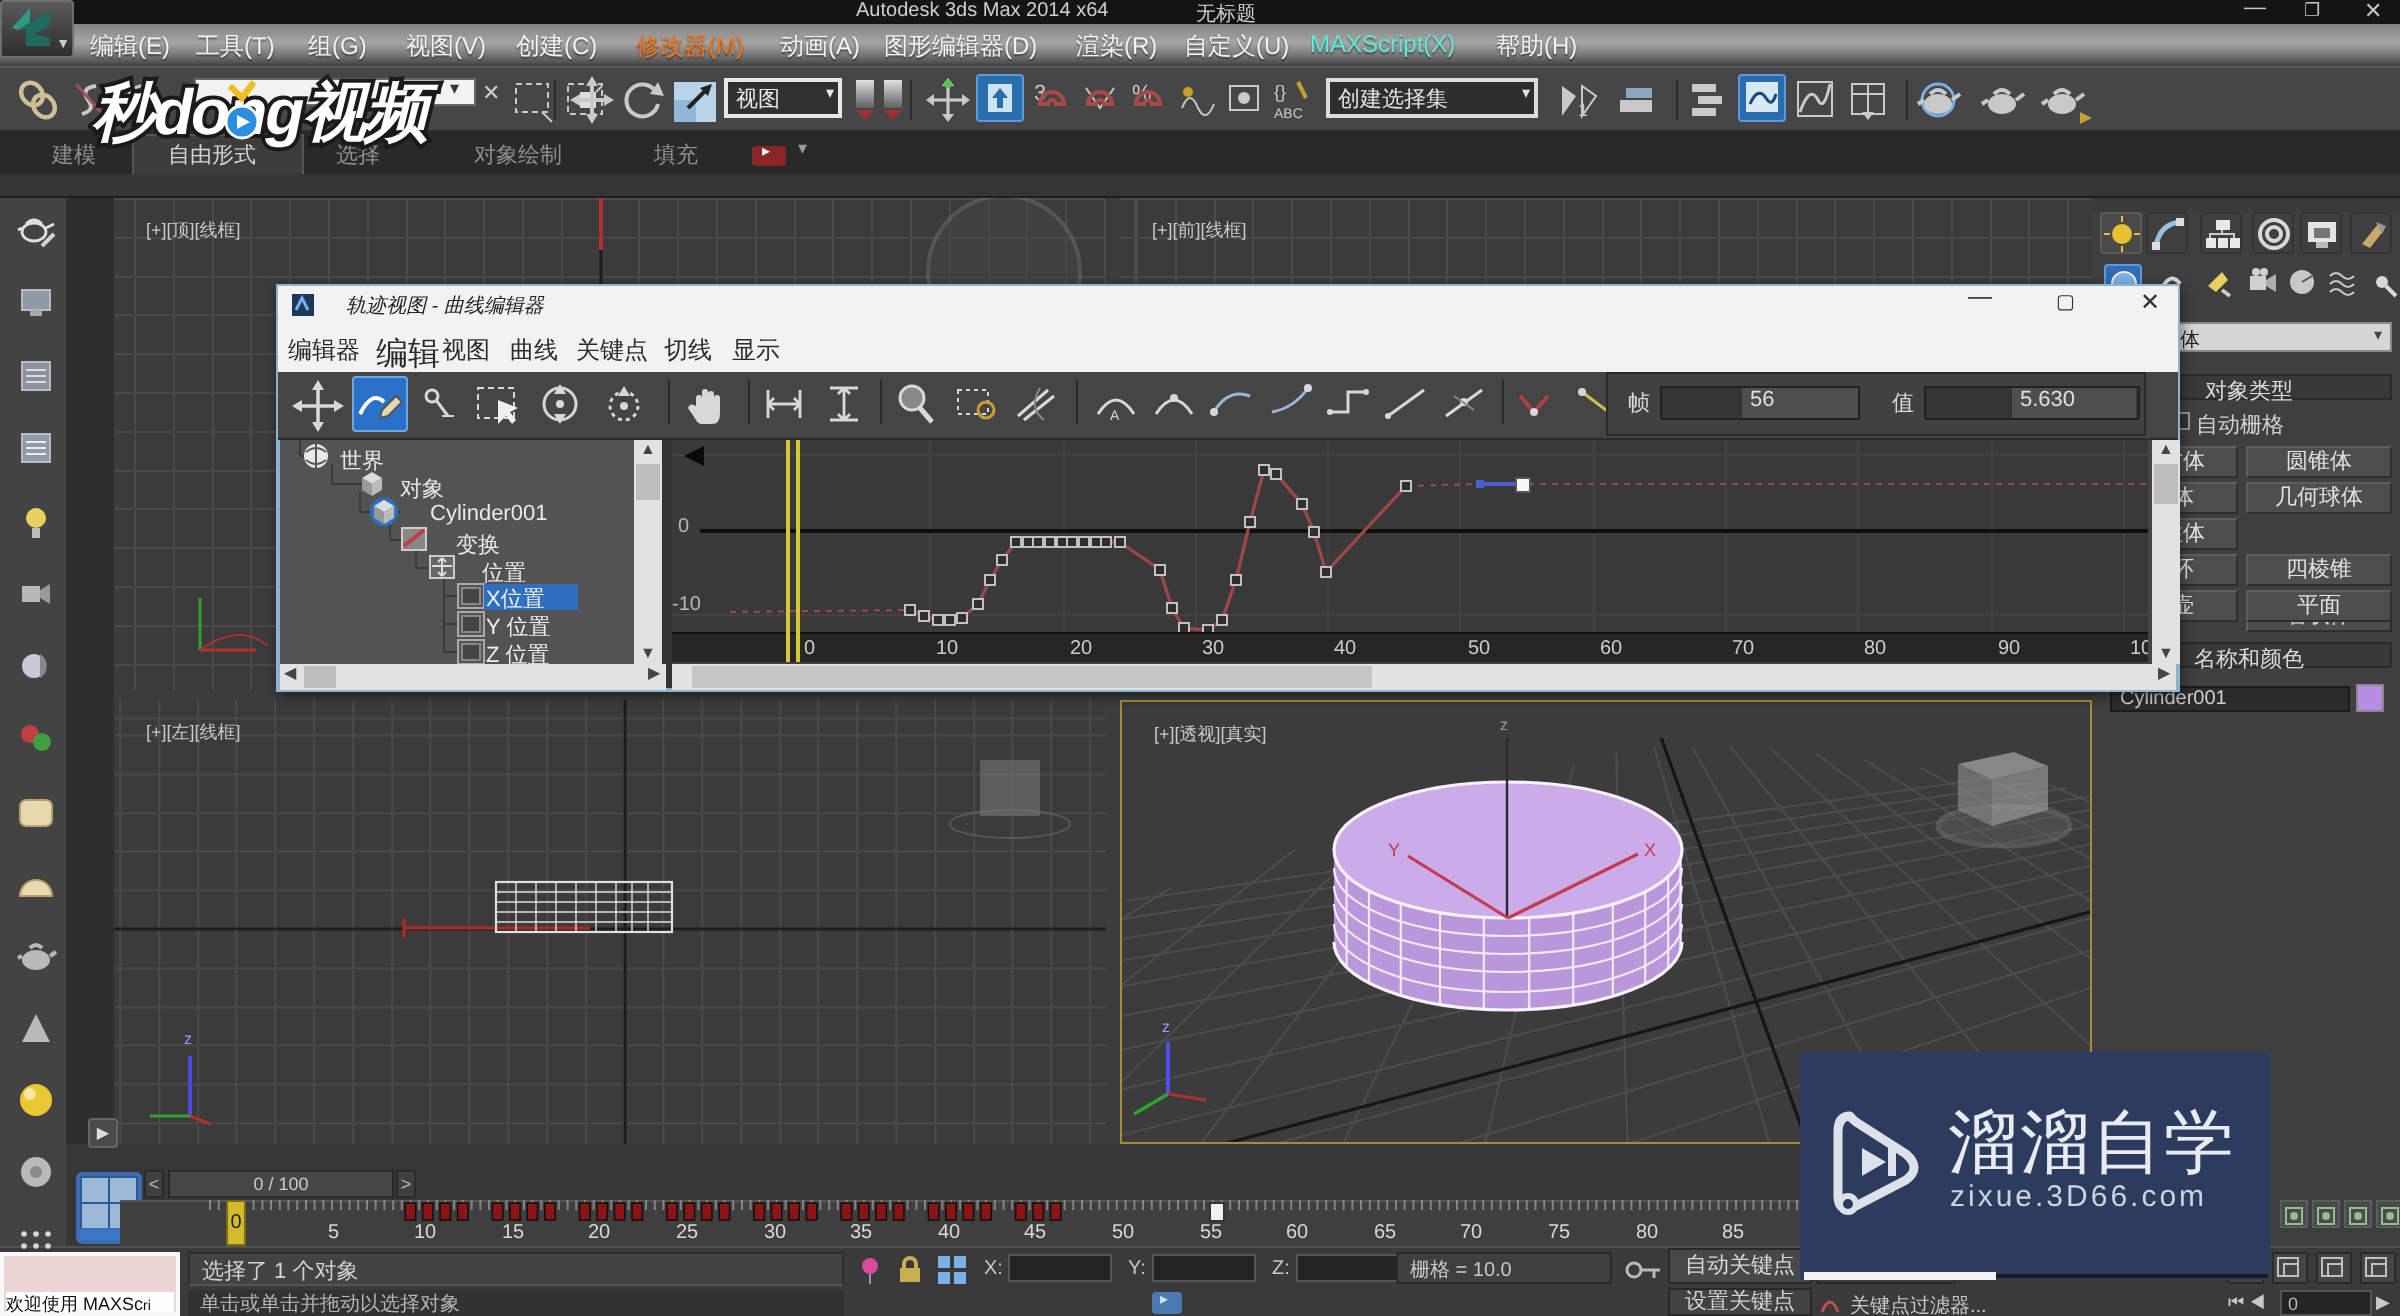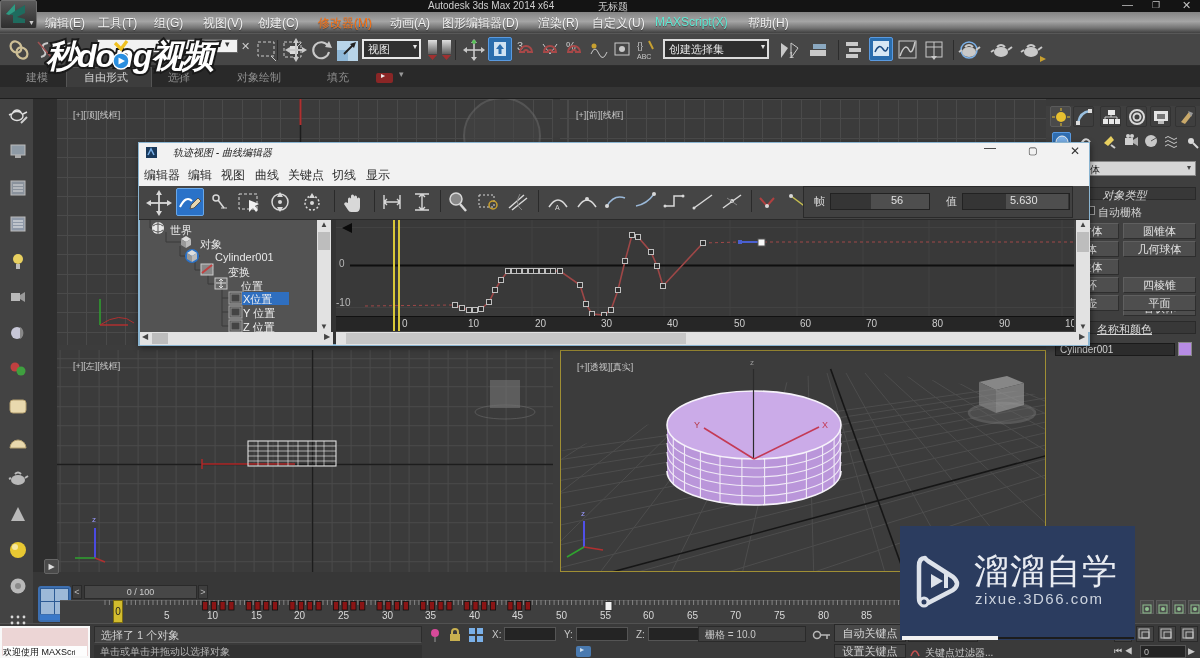--- a/index.html
+++ b/index.html
@@ -341,34 +341,34 @@
     <div style="position:absolute;left:1182px;top:132px;width:19px;height:19px;border-radius:2px;">
       <svg width="16" height="16" style="position:absolute;left:1px;top:1px">
         <circle cx="8" cy="8" r="3" fill="#d8d8d8"></circle>
         <line x1="10" y1="10" x2="15" y2="15" stroke="#d8d8d8" stroke-width="2"></line>
       </svg>
     </div>
     <div style="position:absolute;left:1053px;top:161px;width:143px;height:15px;background:#d6d6d6;border:1px solid #888;color:#222;font-size:10px;">
       <div style="position:absolute;left:-4px;top:1px;">标准基本体</div>
       <div style="position:absolute;right:4px;top:1px;color:#444;font-size:8px;">▾</div>
     </div>
-    <div class="roll" style="position:absolute;left:1053px;top:187px;width:143px;height:13px;font-style:italic;">对象类型</div>
+    <div class="roll" style="position:absolute;left:1053px;top:187px;width:143px;height:13px;">对象类型</div>
     <div style="position:absolute;left:1098px;top:205px;color:#d0d0d0;font-size:11px;">自动栅格</div>
     <div style="position:absolute;left:1086px;top:206px;width:9px;height:9px;border:1px solid #999;background:#333;"></div>
     <div class="cbtn" style="position:absolute;left:1053px;top:223px;width:66px;height:16px;line-height:15px;">长方体</div>
     <div class="cbtn" style="position:absolute;left:1123px;top:223px;width:73px;height:16px;line-height:15px;">圆锥体</div>
     <div class="cbtn" style="position:absolute;left:1053px;top:241px;width:66px;height:16px;line-height:15px;">球体</div>
     <div class="cbtn" style="position:absolute;left:1123px;top:241px;width:73px;height:16px;line-height:15px;">几何球体</div>
     <div class="cbtn" style="position:absolute;left:1053px;top:259px;width:66px;height:16px;line-height:15px;">圆柱体</div>
     <div class="cbtn" style="position:absolute;left:1123px;top:259px;width:73px;height:16px;line-height:15px;margin-top:41px;">管状体</div>
     <div class="cbtn" style="position:absolute;left:1053px;top:277px;width:66px;height:16px;line-height:15px;">圆环</div>
     <div class="cbtn" style="position:absolute;left:1123px;top:277px;width:73px;height:16px;line-height:15px;">四棱锥</div>
     <div class="cbtn" style="position:absolute;left:1053px;top:295px;width:66px;height:16px;line-height:15px;">茶壶</div>
     <div class="cbtn" style="position:absolute;left:1123px;top:295px;width:73px;height:16px;line-height:15px;">平面</div>
-    <div class="roll" style="position:absolute;left:1053px;top:321px;width:143px;height:13px;text-decoration:underline;">名称和颜色</div>
+    <div class="roll" style="position:absolute;left:1053px;top:321px;width:143px;height:13px;">名称和颜色</div>
     <div style="position:absolute;left:1055px;top:343px;width:120px;height:13px;background:#2c2c2c;border:1px solid #1a1a1a;color:#cfcfcf;font-size:10px;">
       <div style="position:absolute;left:4px;top:0px;">Cylinder001</div>
     </div>
     <div style="position:absolute;left:1178px;top:342px;width:14px;height:14px;background:#b78ce4;border:1px solid #888;"></div>
 <svg class="ic" style="left:8px;top:38px" width="22" height="24">
       <ellipse cx="8" cy="9" rx="5" ry="6" transform="rotate(-40 8 9)" stroke="#cdbf96" stroke-width="2.2" fill="none"></ellipse>
       <ellipse cx="14" cy="15" rx="5" ry="6" transform="rotate(-40 14 15)" stroke="#cdbf96" stroke-width="2.2" fill="none"></ellipse>
     </svg>
     <svg class="ic" style="left:34px;top:38px" width="22" height="24">
       <path d="M14,5 q-8,1 -4,7 q4,5 -3,7" stroke="#c9c9c9" stroke-width="2" fill="none"></path>
@@ -912,21 +912,21 @@
     <svg class="ic" style="left:145px;top:146px" width="13" height="13">
       <rect x="1" y="1" width="11" height="11" fill="#1a3a5c"></rect>
       <path d="M3,9 L6,3 L9,9" stroke="#7ab0e8" fill="none" stroke-width="1.5"></path>
     </svg>
     <div style="position:absolute;left:173px;top:146px;color:#222;font-size:10px;font-style:italic;">轨迹视图 - 曲线编辑器</div>
     <div style="position:absolute;left:984px;top:141px;color:#333;font-size:12px;">—</div>
     <div style="position:absolute;left:1028px;top:145px;color:#333;font-size:10px;">▢</div>
     <div style="position:absolute;left:1070px;top:144px;color:#333;font-size:12px;">✕</div>
     <div style="position:absolute;left:139px;top:162px;width:950px;height:24px;background:#f2f2f2;"></div>
     <div style="position:absolute;left:144px;top:167px;color:#2a2a2a;font-size:12px;">编辑器</div>
-    <div style="position:absolute;left:188px;top:167px;color:#2a2a2a;font-size:12px;">编辑</div>
+    <div style="position:absolute;left:188px;top:167px;color:#2a2a2a;font-size:16px;">编辑</div>
     <div style="position:absolute;left:221px;top:167px;color:#2a2a2a;font-size:12px;">视图</div>
     <div style="position:absolute;left:255px;top:167px;color:#2a2a2a;font-size:12px;">曲线</div>
     <div style="position:absolute;left:288px;top:167px;color:#2a2a2a;font-size:12px;">关键点</div>
     <div style="position:absolute;left:332px;top:167px;color:#2a2a2a;font-size:12px;">切线</div>
     <div style="position:absolute;left:366px;top:167px;color:#2a2a2a;font-size:12px;">显示</div>
     <div style="position:absolute;left:139px;top:186px;width:950px;height:34px;background:#454545;border-bottom:1px solid #2a2a2a;"></div>
     <svg class="ic" style="left:146px;top:190px" width="26" height="26">
       <g stroke="#d8d8d8" stroke-width="1.8">
         <line x1="13" y1="3" x2="13" y2="23"></line>
         <line x1="3" y1="13" x2="23" y2="13"></line>
@@ -1026,21 +1026,21 @@
     </svg>
     <svg class="ic" style="left:787px;top:190px" width="28" height="28">
       <line x1="4" y1="6" x2="20" y2="18" stroke="#c8c050" stroke-width="1.5"></line>
       <circle cx="4" cy="6" r="2" fill="#d8d8d8"></circle>
       <circle cx="20" cy="18" r="2" fill="#d8d8d8"></circle>
     </svg>
     <div style="position:absolute;left:803px;top:186px;width:270px;height:32px;border:1px solid #2a2a2a;background:#414141;"></div>
     <div style="position:absolute;left:814px;top:194px;color:#d8d8d8;font-size:11px;">帧</div>
     <div style="position:absolute;left:830px;top:193px;width:100px;height:17px;background:#353535;border:1px solid #222;"></div>
     <div style="position:absolute;left:871px;top:194px;width:58px;height:15px;background:#4e4e4e;color:#e0e0e0;font-size:11px;">
-      <div style="position:absolute;left:4px;top:0;margin-left:16px;">56</div>
+      <div style="position:absolute;left:4px;top:0;">56</div>
     </div>
     <div style="position:absolute;left:946px;top:194px;color:#d8d8d8;font-size:11px;">值</div>
     <div style="position:absolute;left:962px;top:193px;width:108px;height:17px;background:#353535;border:1px solid #222;"></div>
     <div style="position:absolute;left:1006px;top:194px;width:62px;height:15px;background:#4e4e4e;color:#e0e0e0;font-size:11px;">
       <div style="position:absolute;left:4px;top:0;">5.630</div>
     </div>
     <div style="position:absolute;left:140px;top:220px;width:193px;height:112px;background:#535353;"></div>
     <svg class="ic" style="left:140px;top:220px" width="193" height="112">
       <g stroke="#3a3a3a">
         <line x1="10" y1="8" x2="18" y2="8"></line>

